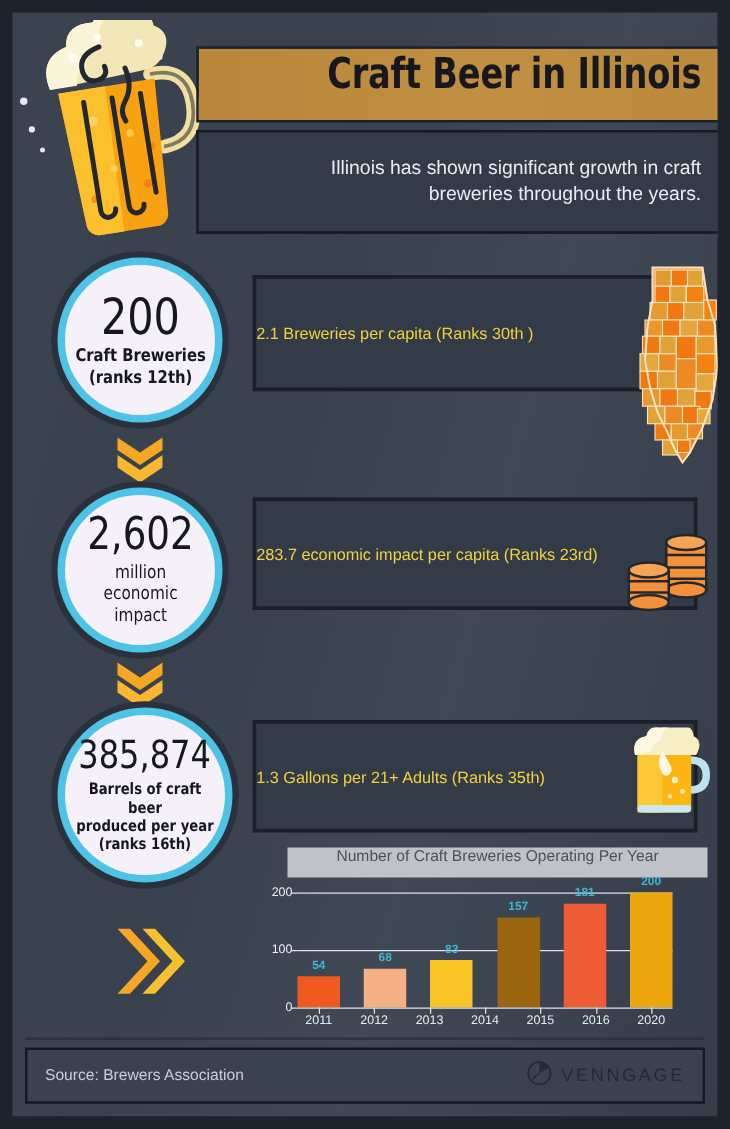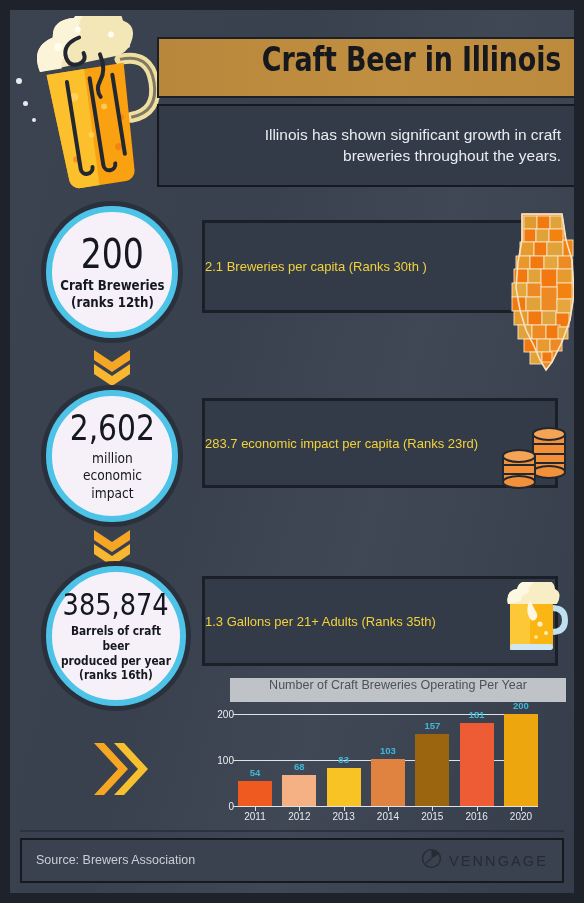--- a/index.html
+++ b/index.html
@@ -405,25 +405,20 @@
               <div class="bar" style="height: 31.28px; background: rgb(245, 177, 131);">
                 <div class="bar-val" style="color: rgb(63, 184, 216);">68</div>
               </div>
             </div>
             <div class="bar-slot">
               <div class="bar" style="height: 38.18px; background: rgb(247, 195, 37);">
                 <div class="bar-val" style="color: rgb(63, 184, 216);">83</div>
               </div>
             </div>
             <div class="bar-slot">
-              <div class="bar" style="height: 47.38px; background: rgb(224, 130, 64);">
-                <div class="bar-val" style="color: rgb(63, 184, 216);">103</div>
-              </div>
-            </div>
-            <div class="bar-slot">
               <div class="bar" style="height: 72.22px; background: rgb(155, 101, 16);">
                 <div class="bar-val" style="color: rgb(63, 184, 216);">157</div>
               </div>
             </div>
             <div class="bar-slot">
               <div class="bar" style="height: 83.26px; background: rgb(238, 92, 54); text-align: right;">
                 <div class="bar-val" style="color: rgb(63, 184, 216);">181</div>
               </div>
             </div>
             <div class="bar-slot">

